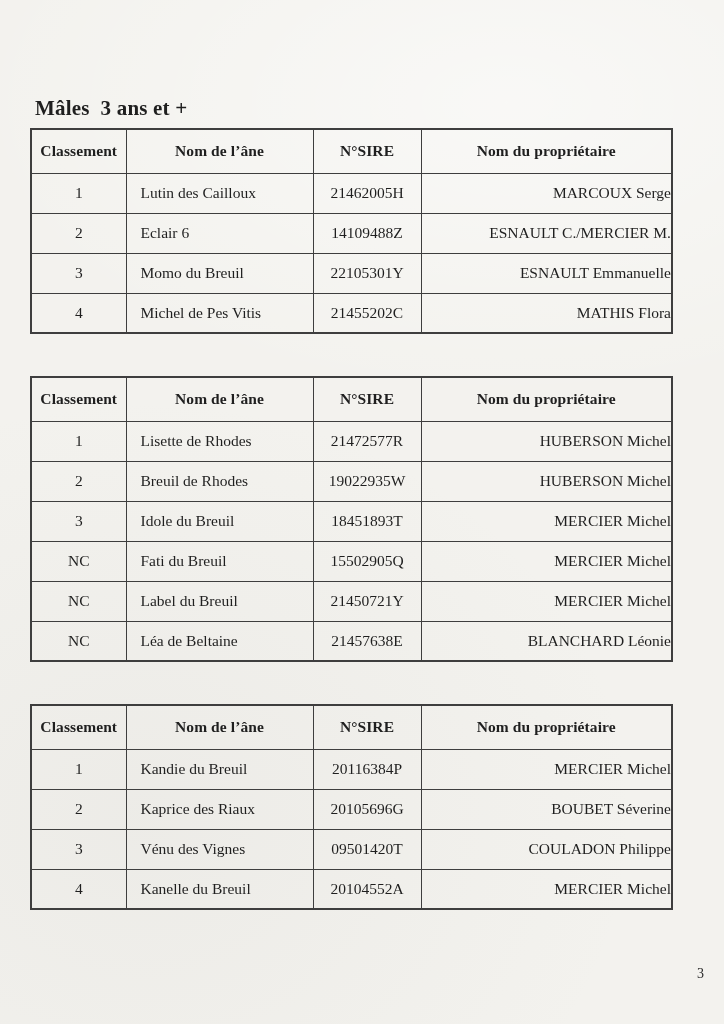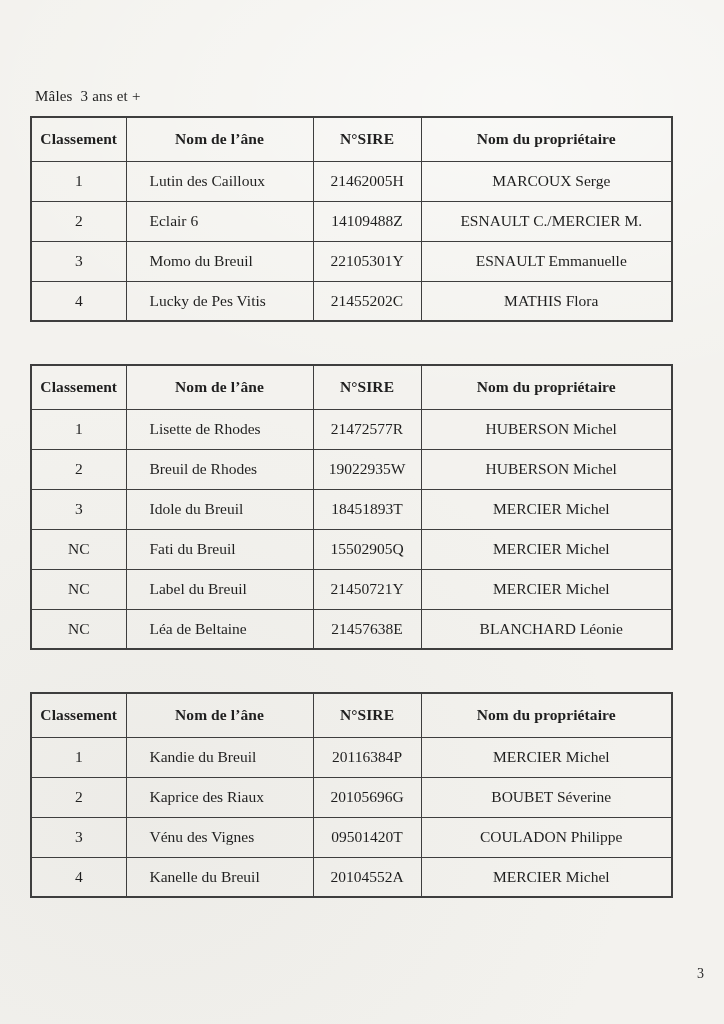--- a/index.html
+++ b/index.html
@@ -18,24 +18,24 @@
     overflow: hidden;
   }
   .content {
     position: absolute;
     left: 30px;
     top: 86px;
     width: 641px;
   }
   .section + .section { margin-top: 42px; }
   .section-title {
-    font-size: 15px;
-    font-weight: normal;
+    font-size: 21px;
+    font-weight: bold;
     line-height: 20px;
-    margin: 0 0 10px 5px;
+    margin: 12px 0 10px 5px;
     white-space: pre-wrap;
     letter-spacing: 0.2px;
   }
   table.results {
     width: 641px;
     border-collapse: collapse;
     table-layout: fixed;
     border: 2px solid #3e3e3e;
   }
   table.results th, table.results td {
@@ -53,23 +53,23 @@
   }
   table.results td {
     height: 40px;
     vertical-align: middle;
   }
   col.c0 { width: 95px; }
   col.c1 { width: 187px; }
   col.c2 { width: 108px; }
   col.c3 { width: 251px; }
   td.c0 { text-align: center; }
-  td.c1 { text-align: left; padding-left: 23px; }
+  td.c1 { text-align: left; padding-left: 14px; }
   td.c2 { text-align: center; }
-  td.c3 { text-align: center; padding-left: 10px; }
+  td.c3 { text-align: right; padding-left: 10px; }
   .page-number {
     position: absolute;
     left: 697px;
     top: 966px;
     font-size: 14px;
     color: #2a2a2a;
   }
 </style>
 </head>
 <body>
@@ -108,21 +108,21 @@
               <td class="c3">ESNAULT C./MERCIER M.</td>
             </tr>
             <tr>
               <td class="c0">3</td>
               <td class="c1">Momo du Breuil</td>
               <td class="c2">22105301Y</td>
               <td class="c3">ESNAULT Emmanuelle</td>
             </tr>
             <tr>
               <td class="c0">4</td>
-              <td class="c1">Lucky de Pes Vitis</td>
+              <td class="c1">Michel de Pes Vitis</td>
               <td class="c2">21455202C</td>
               <td class="c3">MATHIS Flora</td>
             </tr>
           </tbody>
       </table>
     </div>
 
     <div class="section">
       <table class="results">
         <colgroup>

